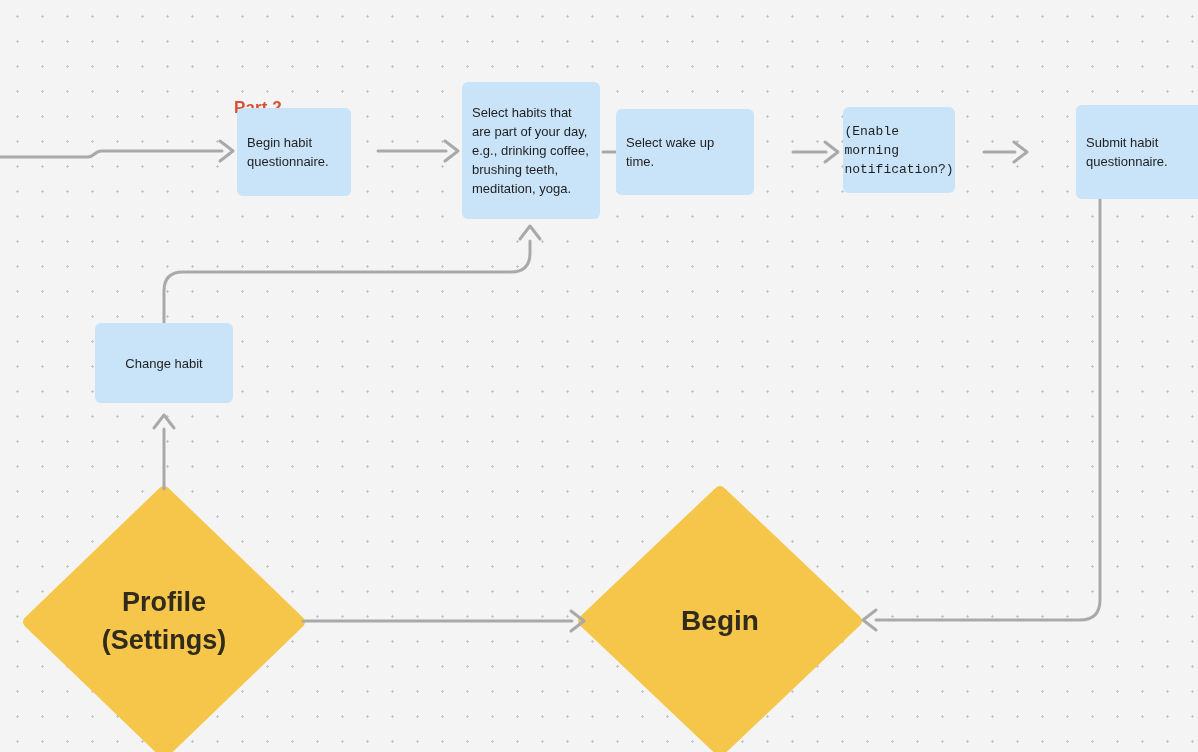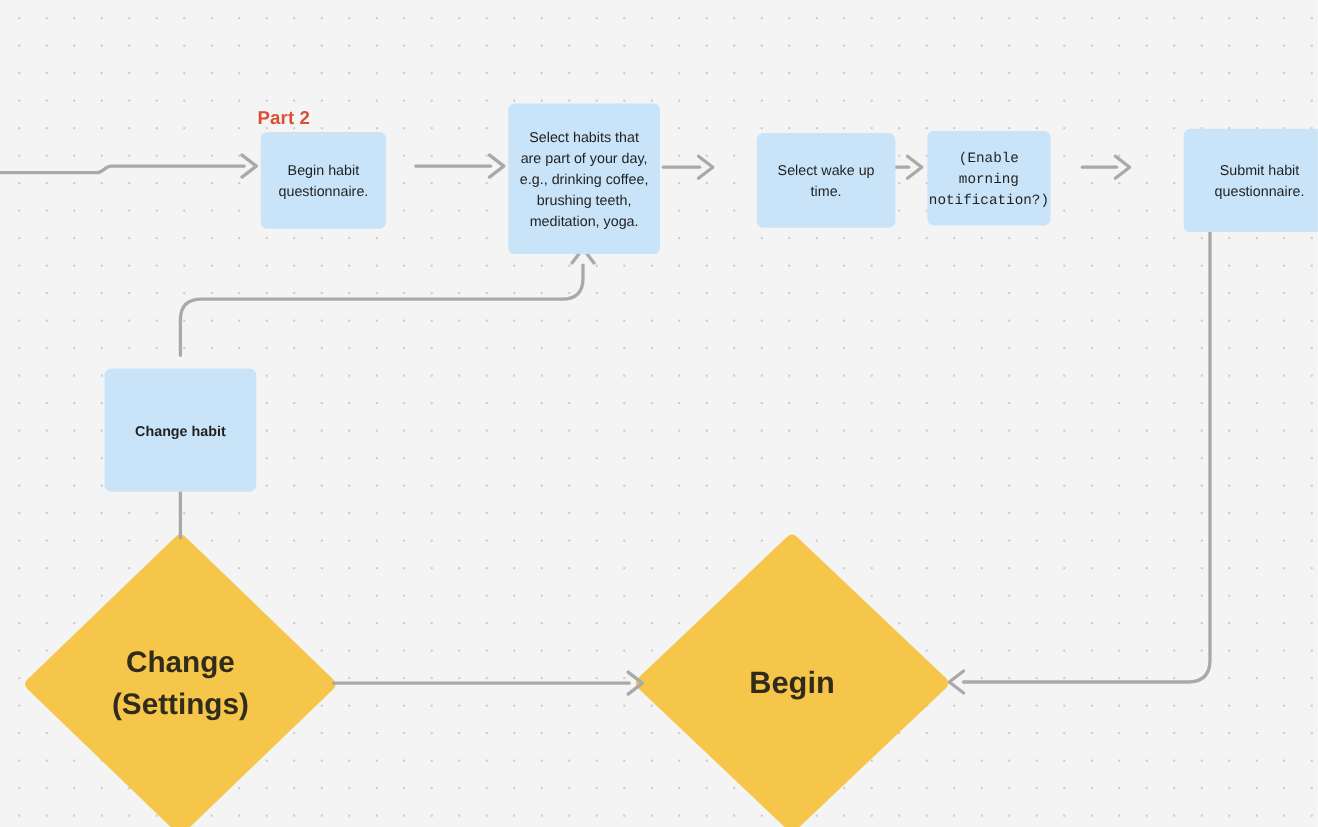--- a/index.html
+++ b/index.html
@@ -24,24 +24,24 @@
     background-position:5px 4px;
   }
   .wires{position:absolute;left:0;top:0;width:1198px;height:752px;}
   .wire{fill:none;stroke:var(--connector);stroke-width:3;stroke-linecap:round;stroke-linejoin:round;}
   .diamond{fill:var(--decision-fill);stroke:var(--decision-fill);stroke-width:12;stroke-linejoin:round;}
   .box{
     position:absolute;
     background:var(--process-fill);
     border-radius:6px;
     display:flex;align-items:center;justify-content:center;
-    text-align:center;
+    text-align:left;
     color:var(--process-text);
     font-size:13px;line-height:19px;
-    padding:16px 10px;box-sizing:border-box;margin-top:12px;
+    padding:16px 10px;box-sizing:border-box;
   }
   .section-label{
     position:absolute;left:234px;top:54px;
     color:var(--section-label);
     font-size:17px;font-weight:800;letter-spacing:.1px;margin-top:44px;
   }
   .dlabel{
     position:absolute;
     display:flex;align-items:center;justify-content:center;
     text-align:center;
@@ -97,22 +97,22 @@
     <g>
       <path class="wire" d="M 164 323 L 164 291 Q 164 272 183 272 L 511 272 Q 530 272 530 253 L 530 241"></path>
       <path class="wire" d="M 520 239 L 530 226 L 540 239"></path>
     </g>
   </svg>
 
   <div class="section-label">Part 2</div>
 
   <div class="box" style="left:237px;top:108px;width:114px;height:88px;">Begin habit questionnaire.</div>
   <div class="box" style="left:462px;top:82px;width:138px;height:137px;">Select habits that are part of your day, e.g., drinking coffee, brushing teeth, meditation, yoga.</div>
-  <div class="box" style="left:688px;top:109px;width:126px;height:86px;">Select wake up time.</div>
+  <div class="box" style="left:616px;top:109px;width:138px;height:86px;">Select wake up time.</div>
   <div class="box" style="left:843px;top:107px;width:112px;height:86px;font-family:Liberation Mono, monospace;">(Enable morning notification?)</div>
   <div class="box" style="left:1076px;top:105px;width:138px;height:94px;">Submit habit questionnaire.</div>
-  <div class="box" style="left:95px;top:323px;width:138px;height:112px;font-weight:bold;">Change habit</div>
+  <div class="box" style="left:95px;top:323px;width:138px;height:80px;">Change habit</div>
 
-  <div class="dlabel profile">Change
+  <div class="dlabel profile">Profile
 (Settings)</div>
   <div class="dlabel home">Begin</div>
 
 </div>
 
 </body></html>

